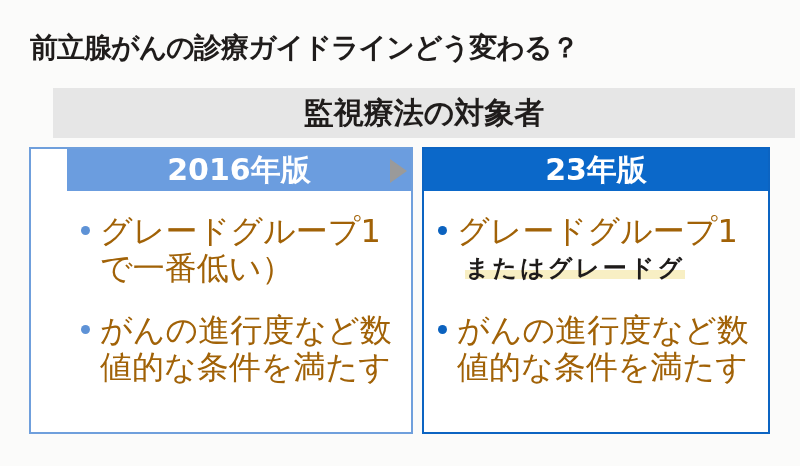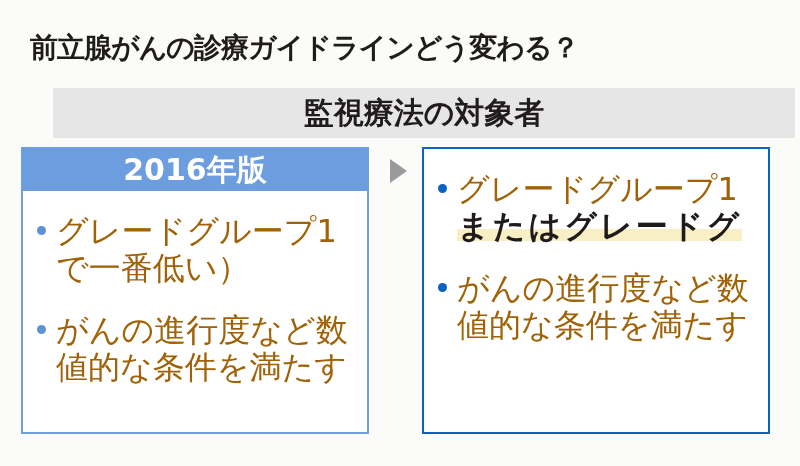--- a/index.html
+++ b/index.html
@@ -18,43 +18,43 @@
     position: absolute; left: 28px; top: 88px; width: 742px; height: 50px;
     background: #e6e6e6; text-align: center; margin-left: 25px;
   }
   .band span {
     font-size: 30px; font-weight: bold; line-height: 50px; color: #1f1c1b;
   }
   .col {
     position: absolute; top: 147px; width: 344px; height: 283px;
     background: #ffffff; border: 2px solid #6f9fdc;
   }
-  .col.old { left: 21px; border-color: #6f9fdc; }
+  .col.old { left: 29px; border-color: #6f9fdc; padding-left: 36px; }
   .col.new { left: 422px; border-color: #0c64c2; }
   .col-head {
     height: 42px; text-align: center; color: #ffffff;
     font-size: 30px; font-weight: bold; line-height: 42px;
   }
   .old .col-head { background: #6b9ddf; }
   .new .col-head { background: #0b68c9; }
   .col-body { padding: 22px 0 0 0; }
   .item { position: relative; padding-left: 33px; margin-bottom: 25px; }
   .dot {
     position: absolute; left: 14px; top: 13px;
     width: 9px; height: 9px; border-radius: 50%;
   }
   .old .dot { background: #5e92d6; }
   .new .dot { background: #0b62bf; }
   .line {
     display: block; font-size: 32px; line-height: 37px; white-space: nowrap;
     color: #a16207;
   }
   .emph {
-    display: block; font-size: 32px; line-height: 37px; white-space: nowrap;
-    font-weight: bold; letter-spacing: 3px;
+    display: block; font-size: 24px; line-height: 37px; white-space: nowrap;
+    font-weight: bold; letter-spacing: 3px; margin-left: 8px;
   }
   .emph span {
     background: linear-gradient(to bottom, transparent 58%, #f8efc4 58%, #f8efc4 90%, transparent 90%);
   }
   .arrow {
     position: absolute; left: 390px; top: 159px; width: 0; height: 0;
     border-top: 12px solid transparent; border-bottom: 12px solid transparent;
     border-left: 17px solid #9a9a9a;
   }
 </style>
@@ -79,20 +79,21 @@
       <span class="dot"></span>
       <span class="line">がんの進行度など数</span>
       <span class="line">値的な条件を満たす</span>
     </div>
   </div>
 </div>
 
 <div class="arrow"></div>
 
 <div class="col new">
+  <div class="col-head">23年版</div>
   <div class="col-body">
     <div class="item">
       <span class="dot"></span>
       <span class="line">グレードグループ1</span>
       <span class="emph"><span>またはグレードグ</span></span>
     </div>
     <div class="item">
       <span class="dot"></span>
       <span class="line">がんの進行度など数</span>
       <span class="line">値的な条件を満たす</span>

